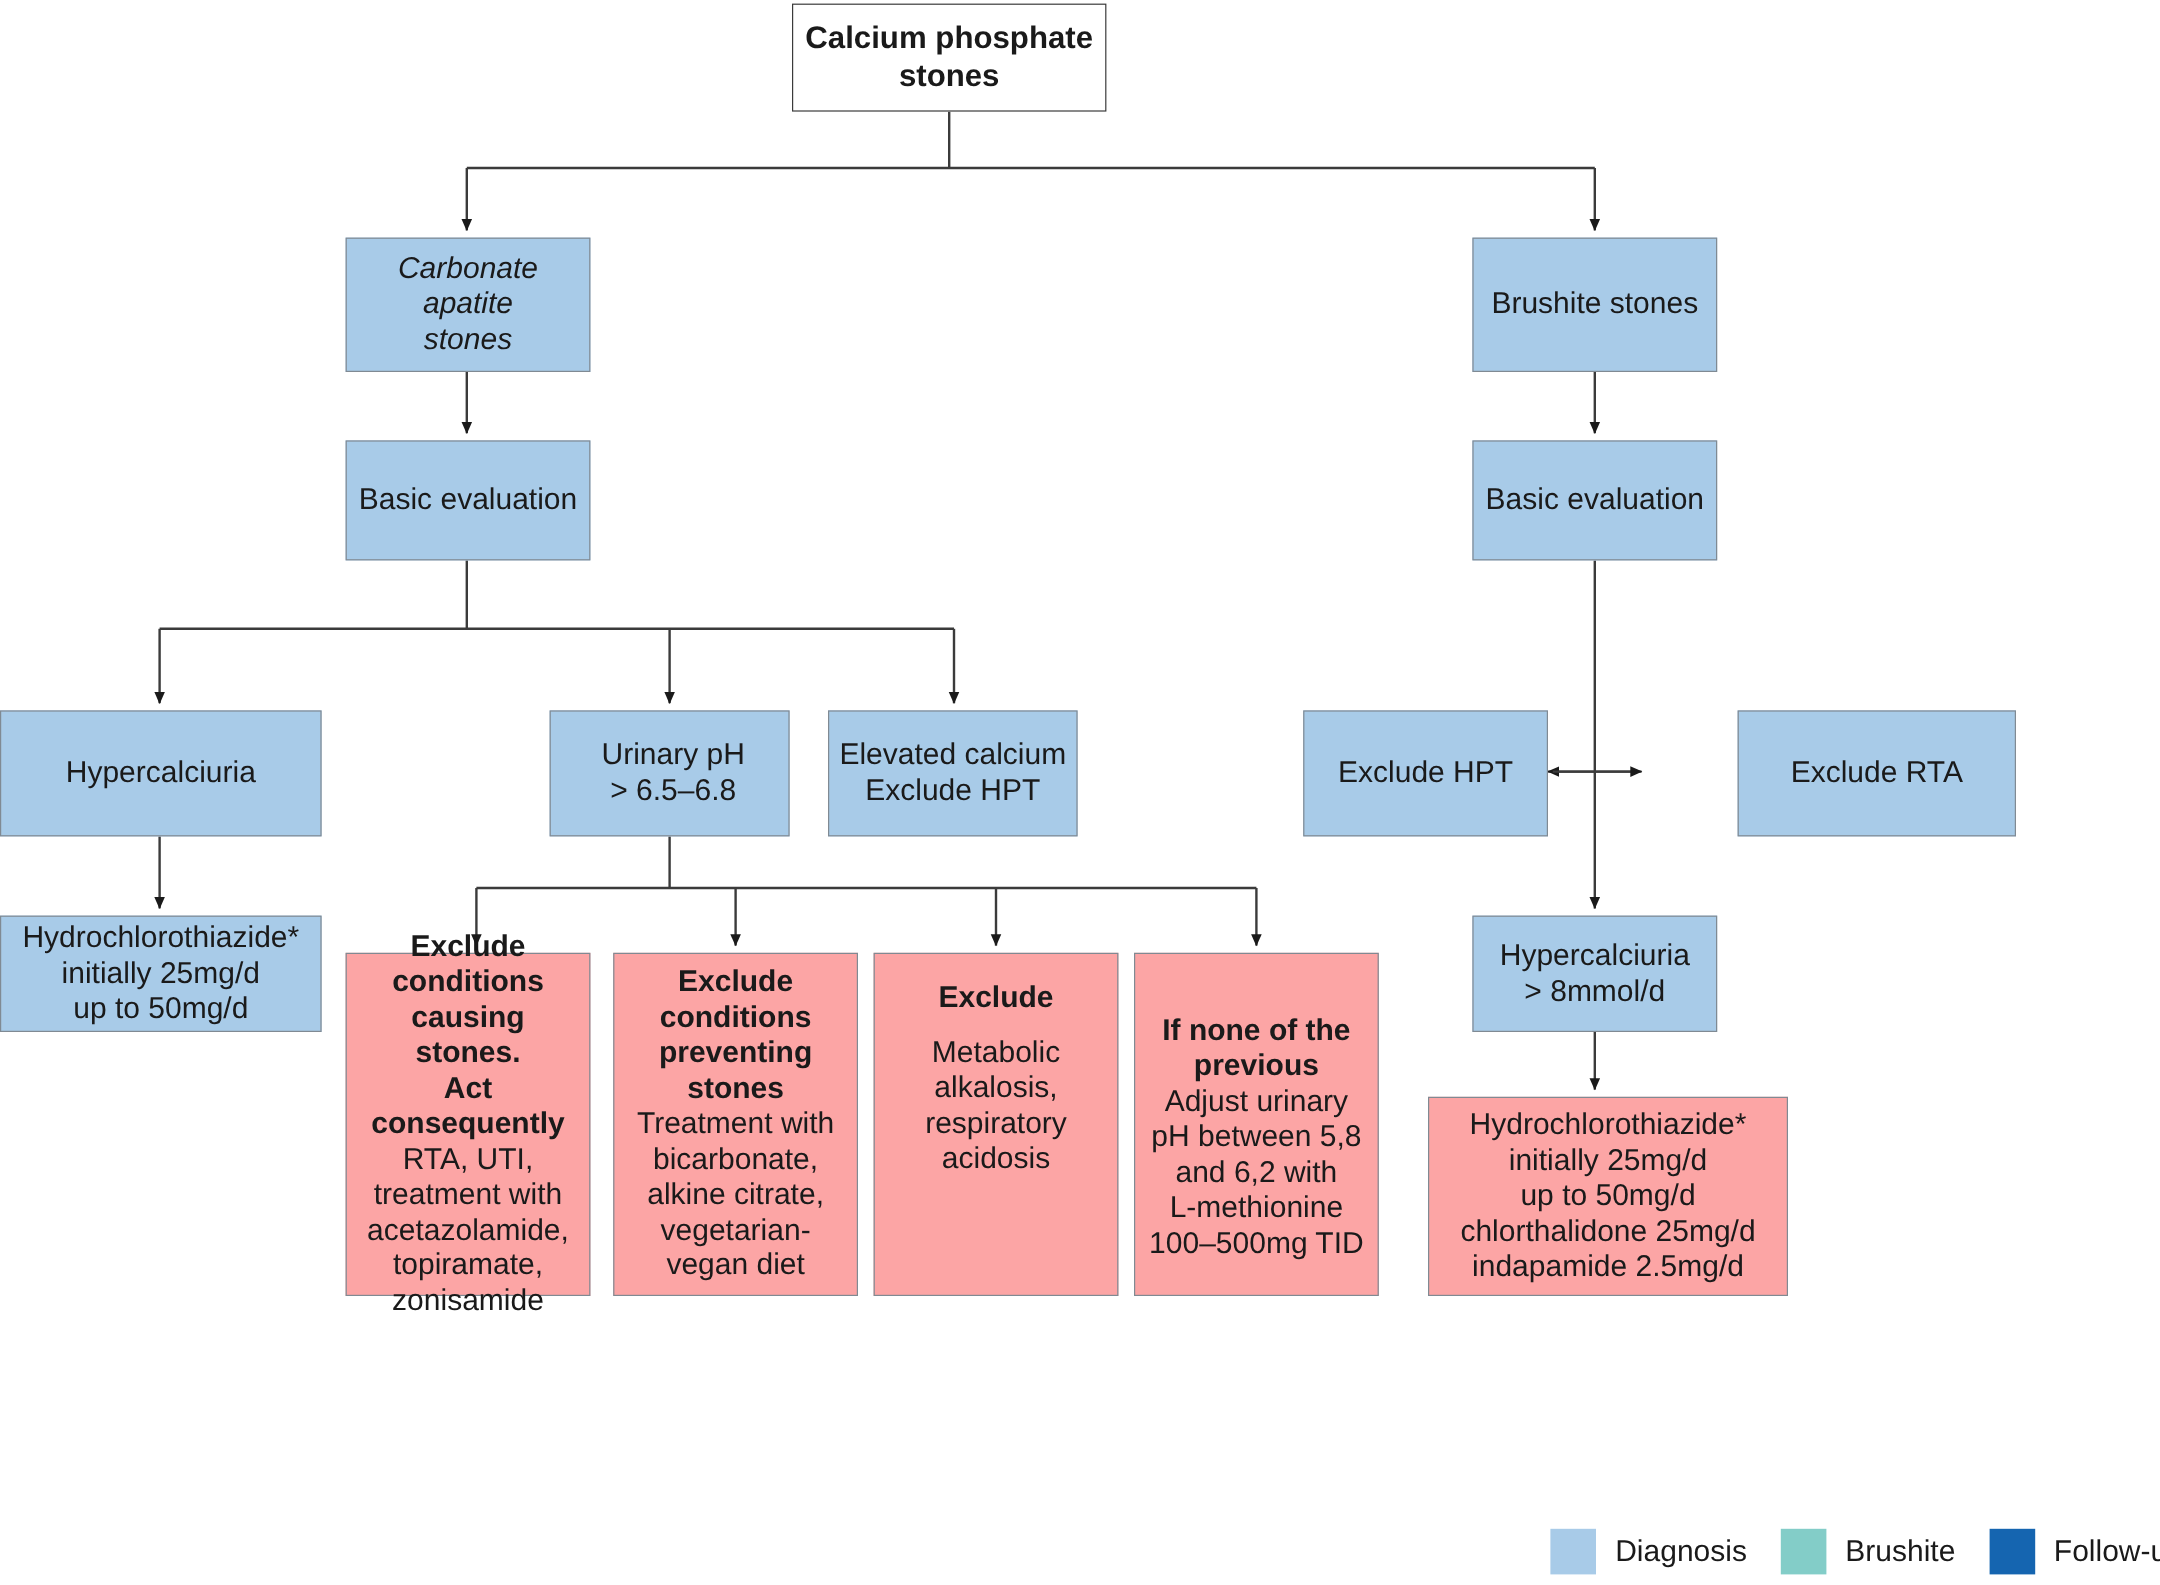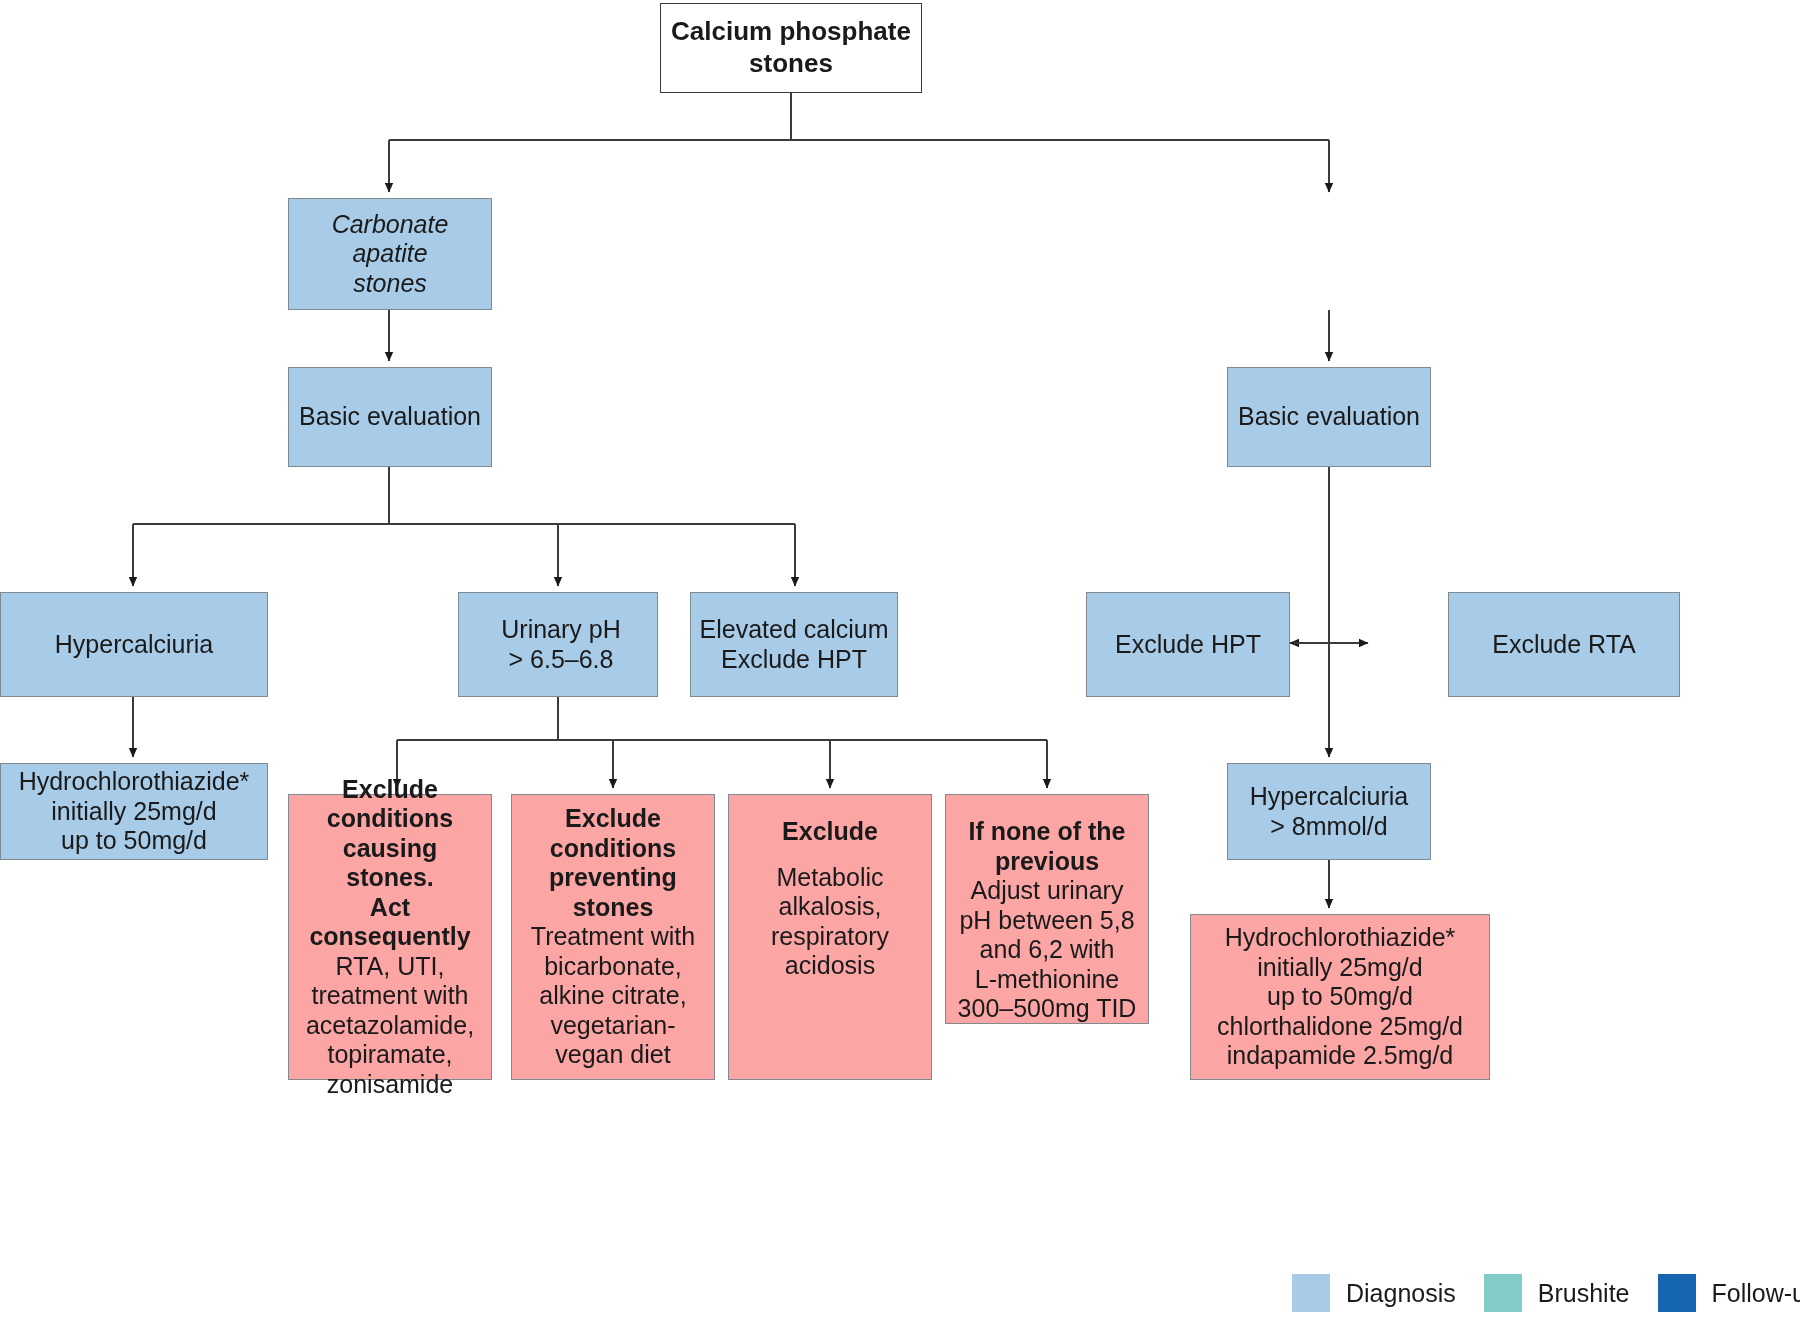--- a/index.html
+++ b/index.html
@@ -205,32 +205,35 @@
   <div class="node treatment" style="left:728px; top:794px; width:204px; height:286px; align-items:flex-start;">
     <span class="txt" style="margin-top:22px;">
       <span class="hd" style="white-space:pre-line;">Exclude</span>
       <span class="bd" style="white-space:pre-line;margin-top:16px;">Metabolic
 alkalosis,
 respiratory
 acidosis</span>
     </span>
   </div>
 
-  <div class="node treatment" style="left:945px; top:794px; width:204px; height:230px; align-items:flex-start;">
+  <div class="node treatment" style="left:945px; top:794px; width:204px; height:286px; align-items:center;">
     <span class="txt" style="margin-top:22px;">
       <span class="hd" style="white-space:pre-line;">If none of the
 previous</span>
       <span class="bd" style="white-space:pre-line;">Adjust urinary
 pH between 5,8
 and 6,2 with
 L-methionine
-300–500mg TID</span>
-    </span>
-  </div>
-
+100–500mg TID</span>
+    </span>
+  </div>
+
+  <div class="node diagnosis" style="left:1227px; top:198px; width:204px; height:112px;">
+    <span class="txt" style="white-space:pre-line;">Brushite stones</span>
+  </div>
 
   <div class="node diagnosis" style="left:1227px; top:367px; width:204px; height:100px;">
     <span class="txt" style="white-space:pre-line;">Basic evaluation</span>
   </div>
 
   <div class="node diagnosis" style="left:1086px; top:592px; width:204px; height:105px;">
     <span class="txt" style="white-space:pre-line;">Exclude HPT</span>
   </div>
 
   <div class="node diagnosis" style="left:1448px; top:592px; width:232px; height:105px;">

